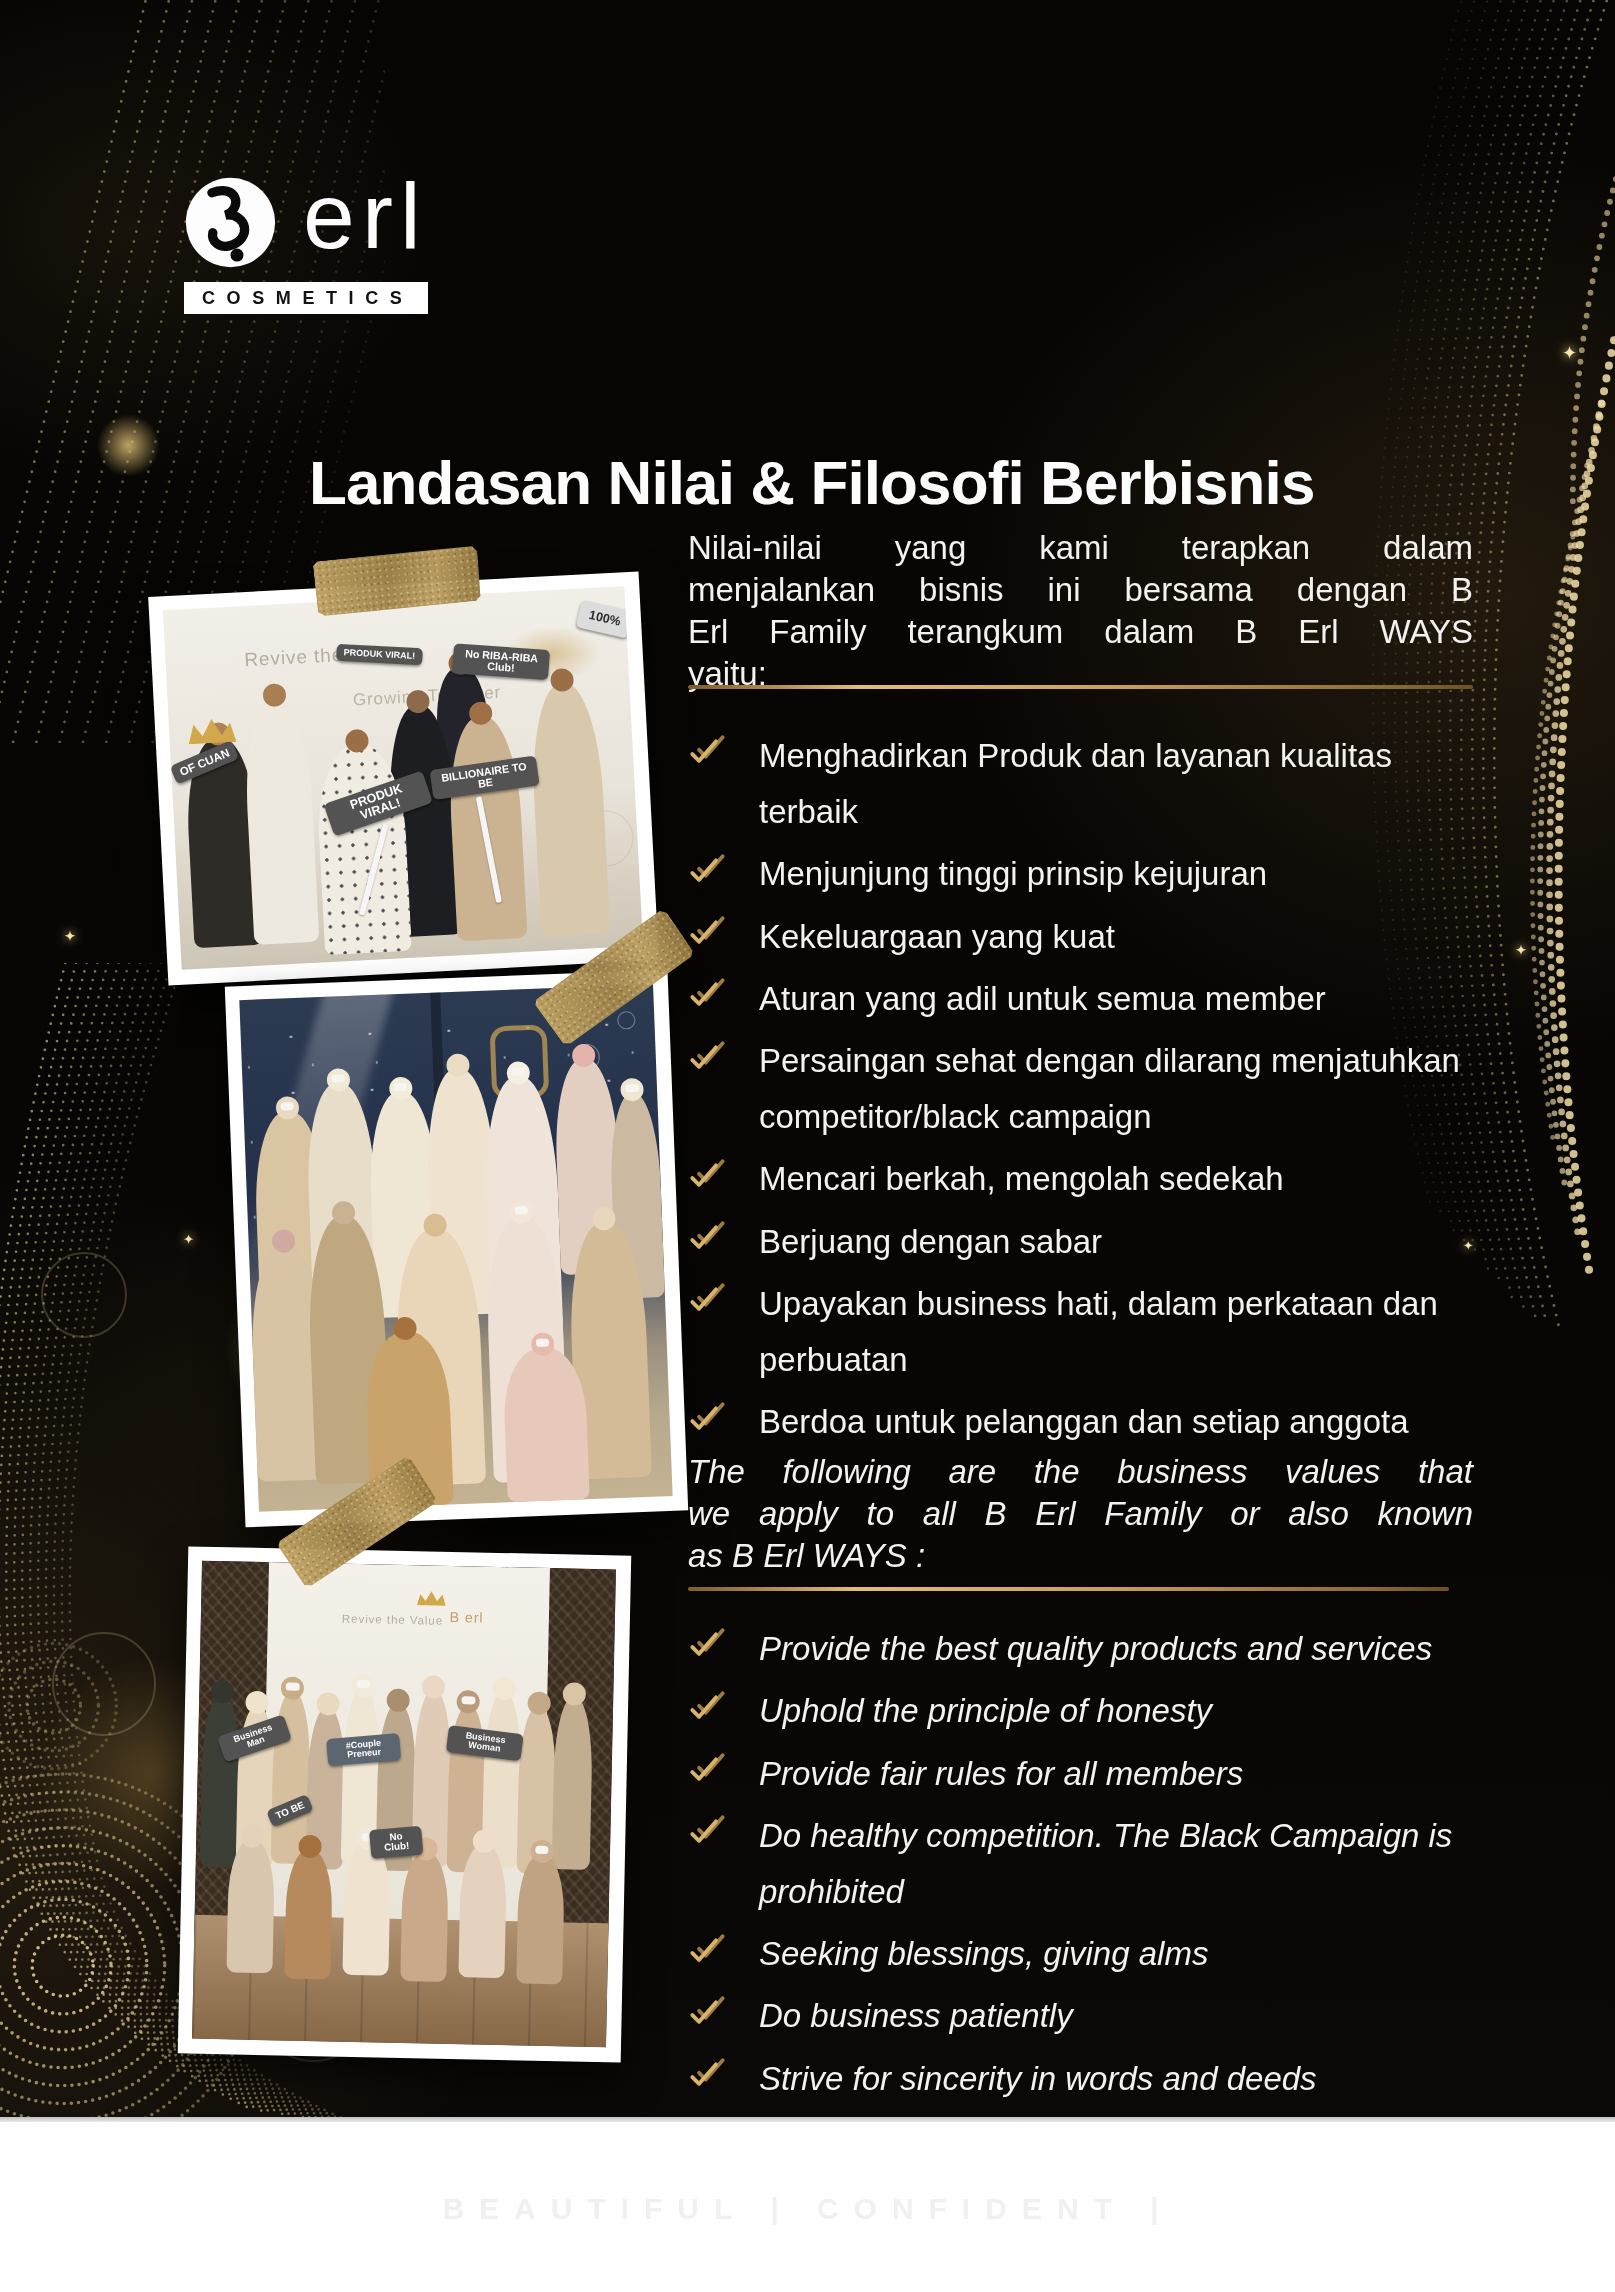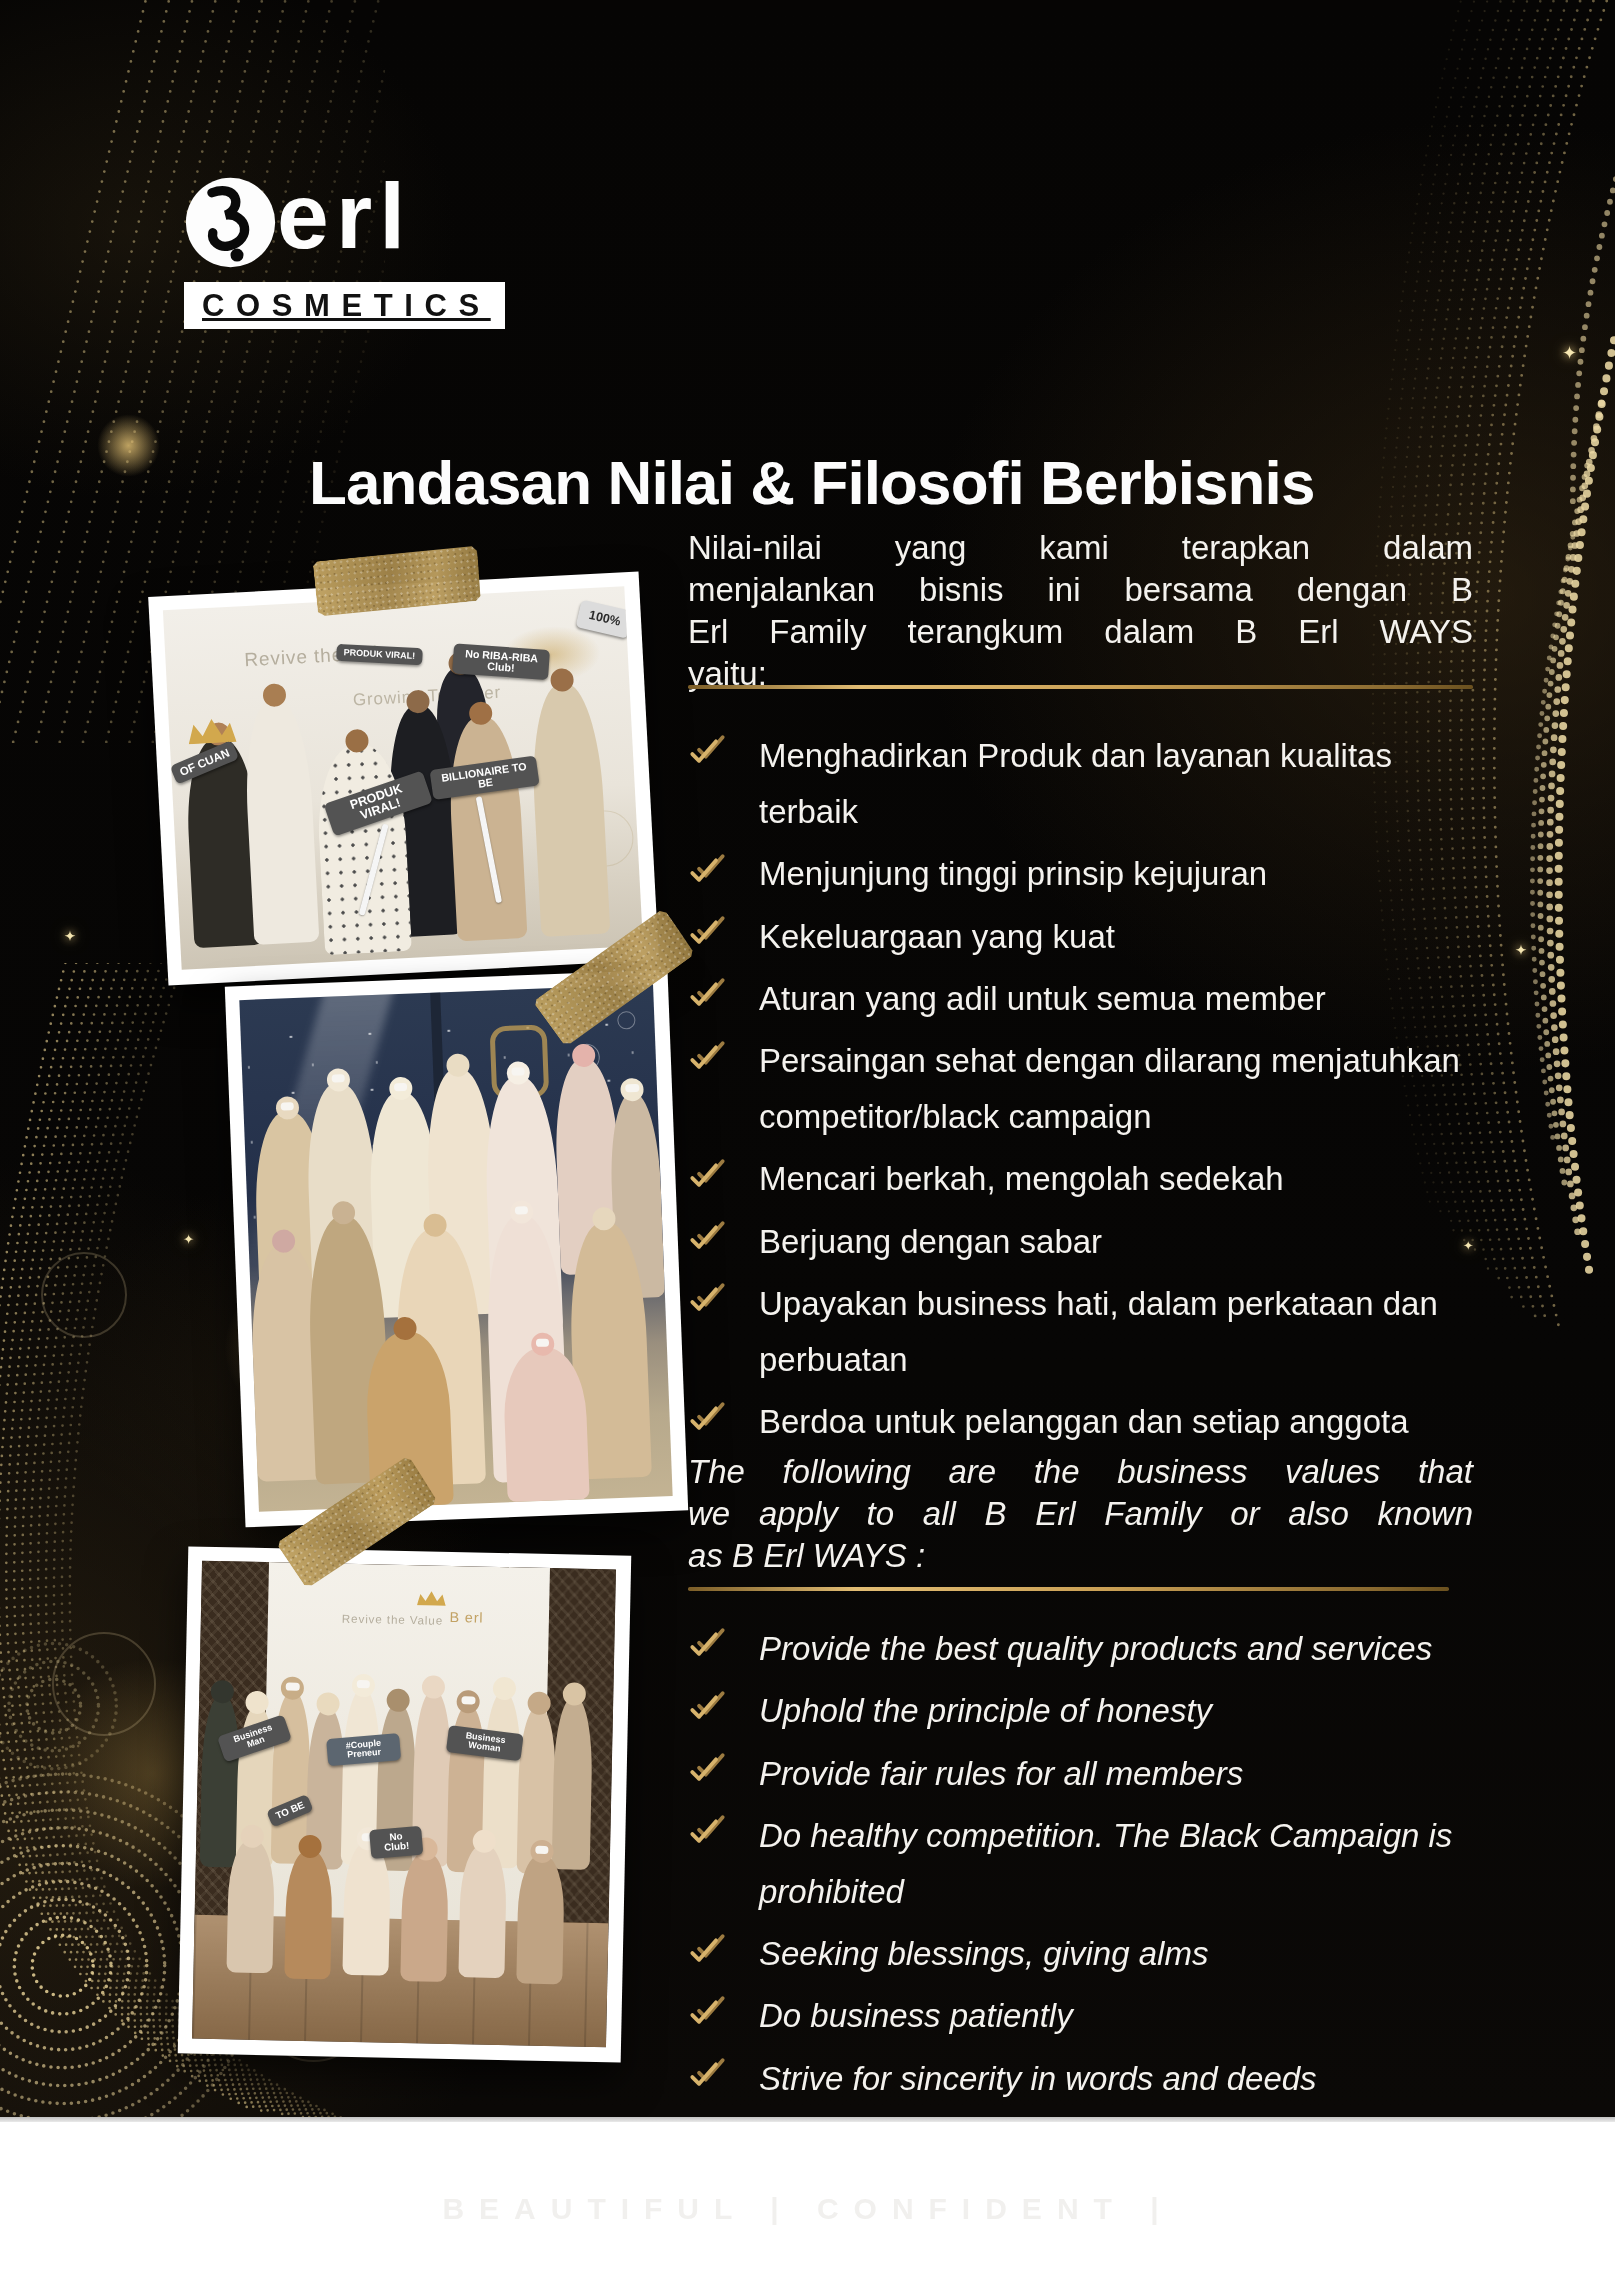--- a/index.html
+++ b/index.html
@@ -12,24 +12,24 @@
       radial-gradient(376px 296px at 20% 60%, rgba(40,31,16,.35), transparent 70%),
       linear-gradient(180deg,#060504 0%,#070605 60%,#0b0907 92%);
   }
   svg.deco{position:absolute;pointer-events:none;}
   .glow{position:absolute;border-radius:50%;pointer-events:none;}
   .sparkle{position:absolute;color:#f6e7b2;text-shadow:0 0 8px rgba(244,214,138,.95),0 0 16px rgba(244,214,138,.6);pointer-events:none;}
   .bokeh{position:absolute;border:2.2px solid rgba(230,210,160,.22);border-radius:50%;pointer-events:none;}
 
   
   .logo{position:absolute;left:184px;top:176px;}
-  .logo-script{display:flex;align-items:center;gap:0;font-weight:bold;}
+  .logo-script{display:flex;align-items:center;gap:26px;}
   .logo-name{color:#fdfdfd;font-size:93px;line-height:1;letter-spacing:7.2px;margin-top:-12.5px;}
   .logo-box{margin-top:12.5px;background:#ffffff;color:#121212;font-weight:bold;
-    font-size:31px;letter-spacing:11.6px;padding:6.3px 14.3px 5.4px 18px;display:inline-block;text-decoration:underline;}
+    font-size:18px;letter-spacing:11.6px;padding:6.3px 14.3px 5.4px 18px;display:inline-block;}
 
   
   .title{position:absolute;left:309px;top:405px;color:#fcfcfc;font-weight:bold;
     font-size:62px;letter-spacing:-0.9px;white-space:nowrap;z-index:6;}
   .col{position:absolute;left:688px;width:785px;color:#f4f2ee;z-index:6;margin-top:20px;}
   .jline{display:block;text-align:justify;text-align-last:justify;}
   .jline-last{text-align-last:left;}
   .intro{font-size:33px;line-height:42px;}
   .italic{font-style:italic;}
   .goldrule{height:3.6px;border-radius:1.8px;

